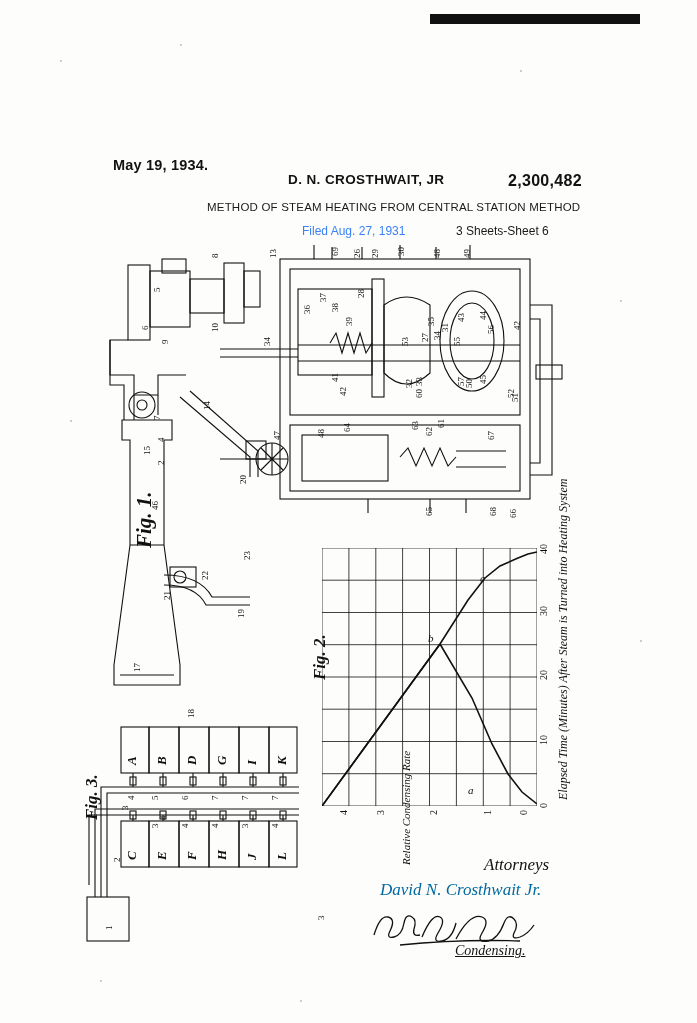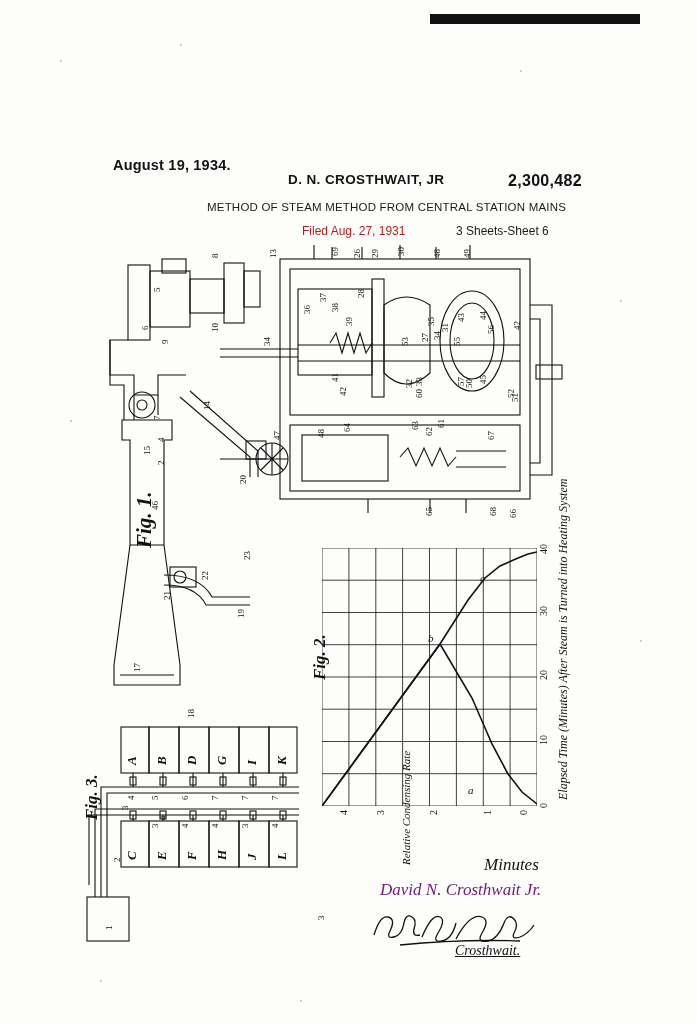--- a/index.html
+++ b/index.html
@@ -69,21 +69,21 @@
     font-size: 11.5px;
     letter-spacing: 0.2px;
     color: #1a1a1a;
     font-family: "Liberation Sans", sans-serif;
   }
   .hdr-filed {
     position: absolute;
     left: 302px;
     top: 224px;
     font-size: 12px;
-    color: #b91c1c;
+    color: #3b82f6;
   }
   .hdr-sheets {
     position: absolute;
     left: 456px;
     top: 224px;
     font-size: 12px;
     color: #1a1a1a;
   }
 
   
@@ -165,21 +165,21 @@
     font-size: 17px;
     color: #111;
   }
   .sig-name {
     position: absolute;
     left: 380px;
     top: 880px;
     font-family: "Liberation Serif", serif;
     font-style: italic;
     font-size: 17px;
-    color: #701a75;
+    color: #0369a1;
     white-space: nowrap;
   }
   .sig-attorneys {
     position: absolute;
     left: 455px;
     top: 943px;
     font-family: "Liberation Serif", serif;
     font-style: italic;
     font-size: 14px;
     color: #111;
@@ -202,24 +202,24 @@
 
   <div class="speck" style="left:60px;top:60px"></div>
   <div class="speck" style="left:180px;top:44px"></div>
   <div class="speck" style="left:520px;top:70px"></div>
   <div class="speck" style="left:620px;top:300px"></div>
   <div class="speck" style="left:70px;top:420px"></div>
   <div class="speck" style="left:640px;top:640px"></div>
   <div class="speck" style="left:100px;top:980px"></div>
   <div class="speck" style="left:300px;top:1000px"></div>
 
-  <div class="hdr-date">August 19, 1934.</div>
+  <div class="hdr-date">May 19, 1934.</div>
   <div class="hdr-inventor">D. N. CROSTHWAIT, JR</div>
   <div class="hdr-patnum">2,300,482</div>
-  <div class="hdr-title">METHOD OF STEAM METHOD FROM CENTRAL STATION MAINS</div>
+  <div class="hdr-title">METHOD OF STEAM HEATING FROM CENTRAL STATION METHOD</div>
   <div class="hdr-filed">Filed Aug. 27, 1931</div>
   <div class="hdr-sheets">3 Sheets-Sheet  6</div>
 
   <svg style="position:absolute;left:100px;top:245px;width:470px;height:470px" viewBox="0 0 470 470">
     <g fill="none" stroke="#111" stroke-width="1.1">
 
       <path d="M22 175 L22 195 L30 195 L30 300 L14 420 L14 440 L80 440 L80 420 L64 300 L64 195 L72 195 L72 175 Z"></path>
       <path d="M30 300 L64 300"></path>
       <path d="M20 430 L74 430"></path>
       <path d="M24 175 L24 140 L10 140 L10 95 L28 95"></path>
@@ -484,25 +484,25 @@
   <div class="num" style="left:180px;top:828px">4</div>
   <div class="num" style="left:180px;top:800px">6</div>
   <div class="num" style="left:210px;top:828px">4</div>
   <div class="num" style="left:210px;top:800px">7</div>
   <div class="num" style="left:240px;top:828px">3</div>
   <div class="num" style="left:240px;top:800px">7</div>
   <div class="num" style="left:270px;top:828px">4</div>
   <div class="num" style="left:270px;top:800px">7</div>
   <div class="num" style="left:316px;top:920px">3</div>
 
-  <div class="sig-inventor-word">Minutes</div>
+  <div class="sig-inventor-word">Attorneys</div>
   <div class="sig-name">David  N. Crosthwait Jr.</div>
   <svg class="sig-scribble" viewBox="0 0 190 42">
     <g fill="none" stroke="#111" stroke-width="1.3">
       <path d="M4 30 q6 -20 14 -18 q8 2 2 14 q-4 8 4 6 q8 -2 10 -14 q2 -10 8 -6 q5 3 2 12 q-2 8 6 6"></path>
       <path d="M52 32 q10 -24 18 -20 q6 3 -2 16 q-6 10 4 8 q10 -2 14 -18"></path>
       <path d="M86 34 q14 -26 26 -22 q8 3 0 16 q-6 10 6 8 q10 -2 16 -18 q4 -10 10 -4 q5 5 0 14 q-3 7 6 4 q8 -3 14 -12"></path>
       <path d="M30 40 q60 -6 120 -4"></path>
     </g>
   </svg>
-  <div class="sig-attorneys">Crosthwait.</div>
+  <div class="sig-attorneys">Condensing.</div>
 
 </div>
 
 </body></html>

